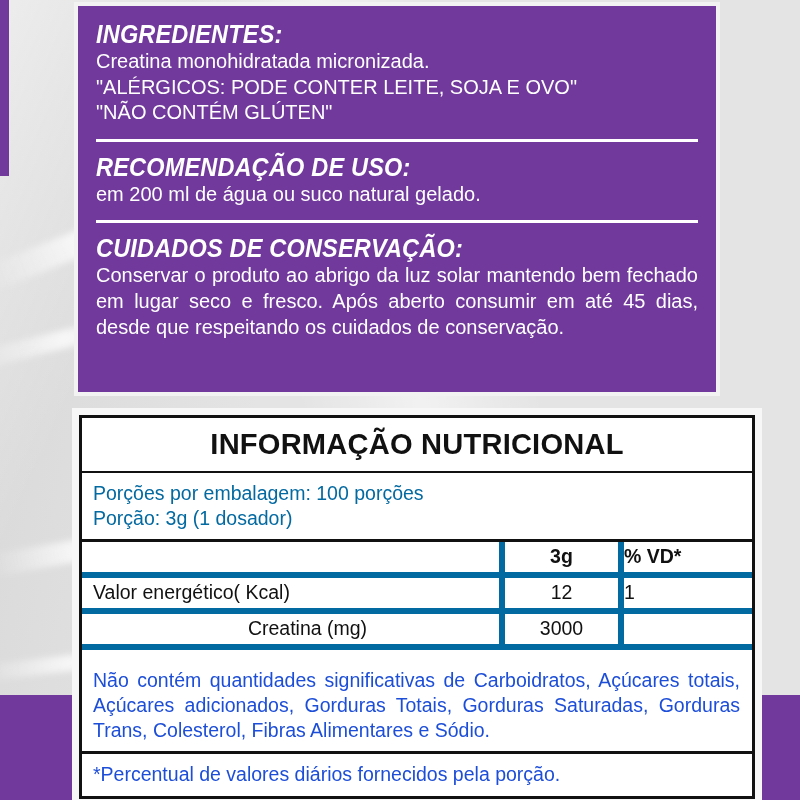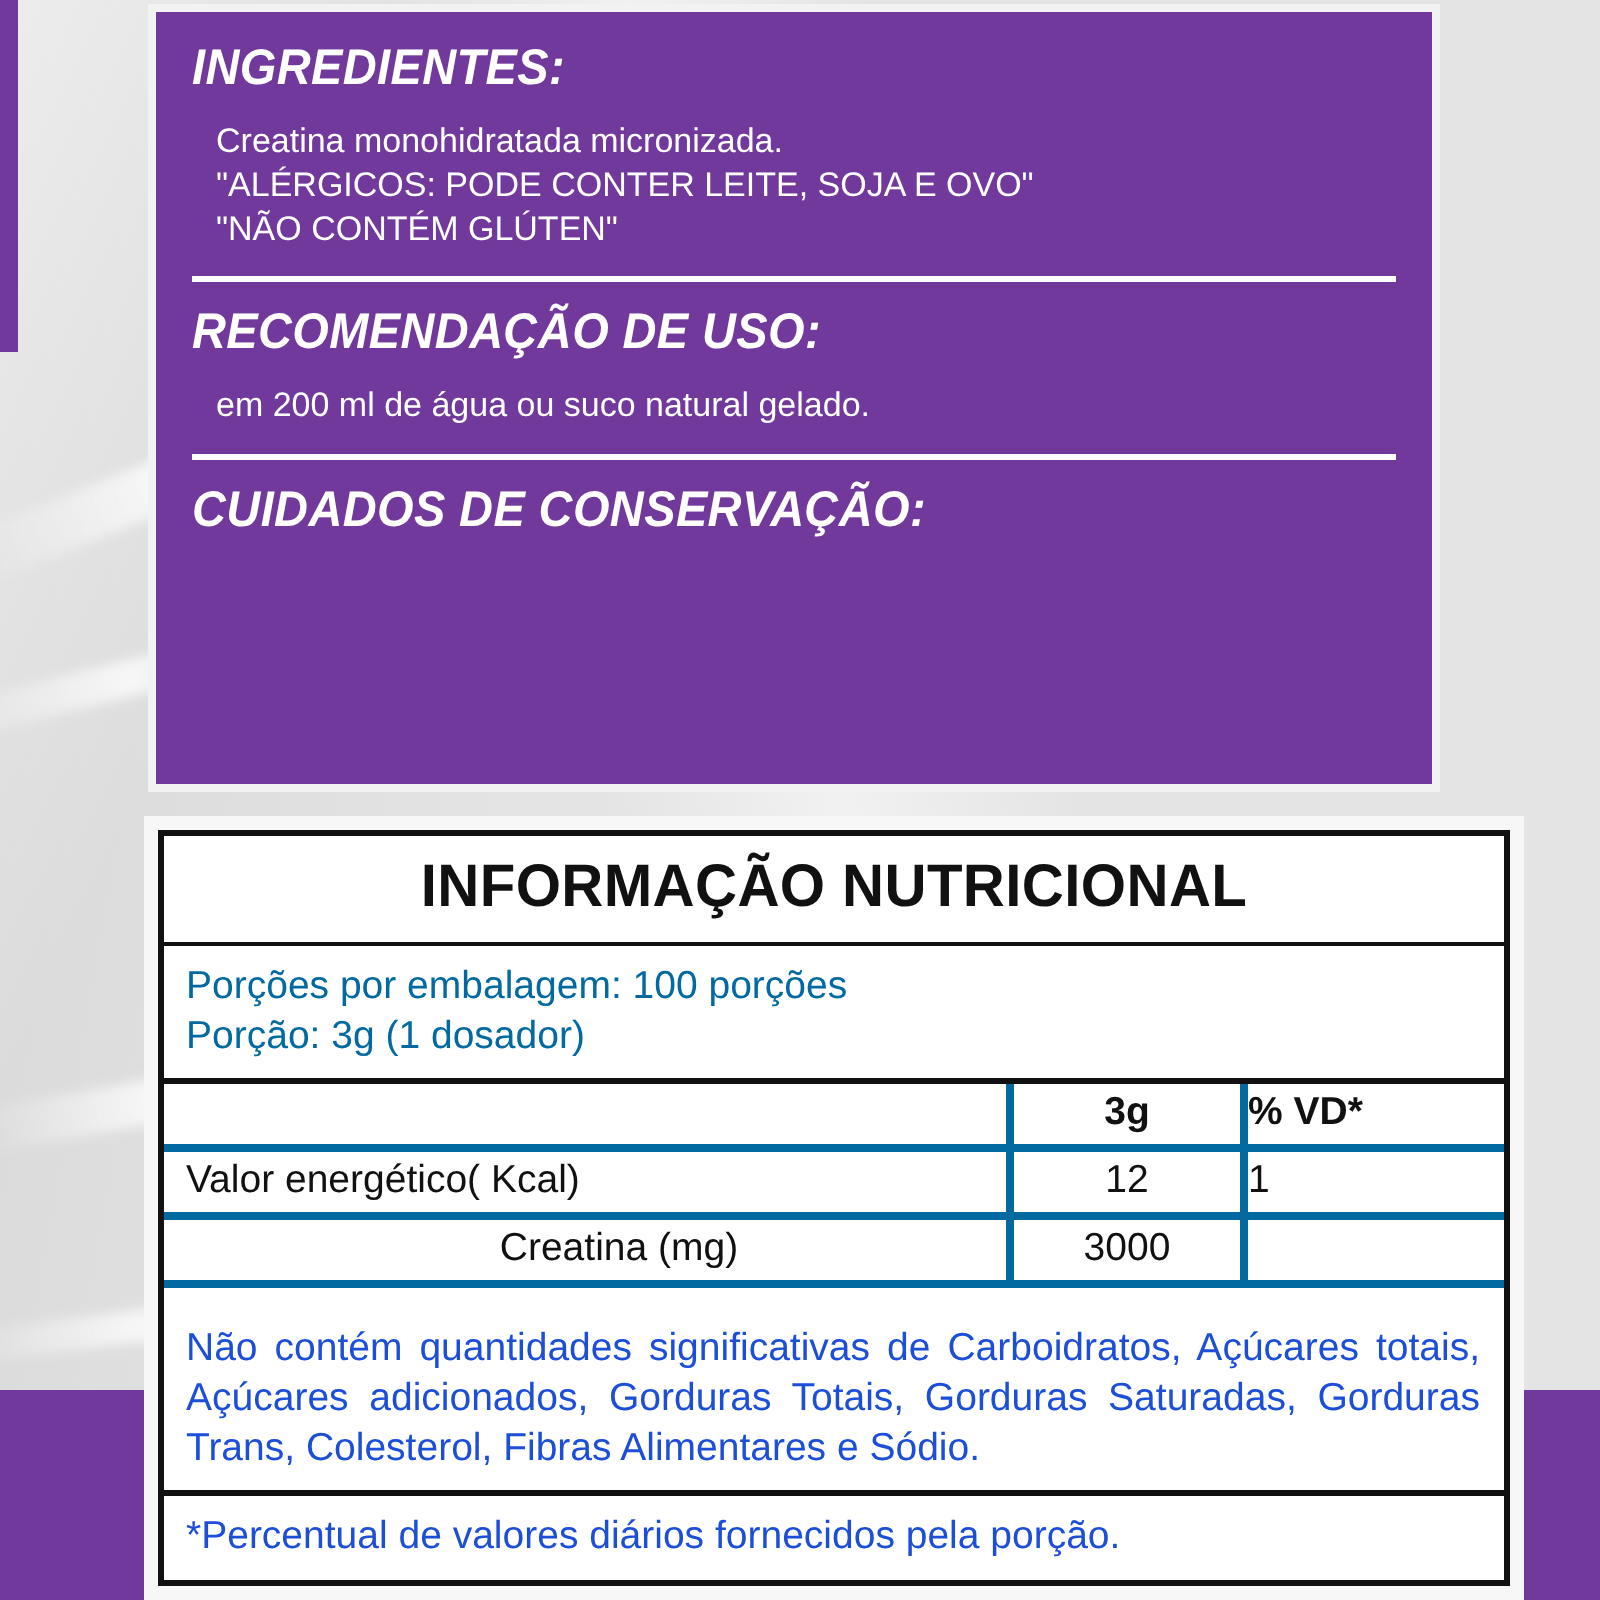--- a/index.html
+++ b/index.html
@@ -85,23 +85,23 @@
     font-weight: bold;
     font-size: 25px;
     letter-spacing: 0.2px;
     line-height: 1.12;
     margin: 0 0 1px 0;
     transform: scaleX(0.94);
     transform-origin: left center;
     white-space: nowrap;
   }
   .sec-body {
-    font-size: 17px;
+    font-size: 20px;
     line-height: 1.28;
-    margin: 12px;
+    margin: 0;
   }
   .sec-body.justify {
     text-align: justify;
   }
   .sec-body div {
     white-space: nowrap;
   }
 
   .divider {
     height: 3px;
@@ -144,21 +144,21 @@
     padding: 8px 0 8px 11px;
   }
 
   table.grid {
     width: 100%;
     border-collapse: collapse;
     font-size: 19.5px;
     color: #111;
   }
   table.grid td {
-    border: 4px solid #0369a1;
+    border: 6px solid #0369a1;
     padding: 3px 0 4px 0;
     vertical-align: middle;
   }
   table.grid td.label {
     border-left: none;
     padding-left: 11px;
     text-align: left;
     white-space: nowrap;
   }
   table.grid td.num {
@@ -228,20 +228,21 @@
       <div class="sec-title">RECOMENDAÇÃO DE USO:</div>
       <div class="sec-body">
         <div>em 200 ml de água ou suco natural gelado.</div>
       </div>
     </div>
 
     <div class="divider"></div>
 
     <div>
       <div class="sec-title">CUIDADOS DE CONSERVAÇÃO:</div>
+      <div class="sec-body justify">Conservar o produto ao abrigo da luz solar mantendo bem fechado em lugar seco e fresco. Após aberto consumir em até 45 dias, desde que respeitando os cuidados de conservação.</div>
     </div>
 
   </div>
 
   <div id="nutrition-wrap">
     <div id="nutrition-table">
 
       <div class="nt-title">INFORMAÇÃO NUTRICIONAL</div>
 
       <div class="rule-thin"></div>

